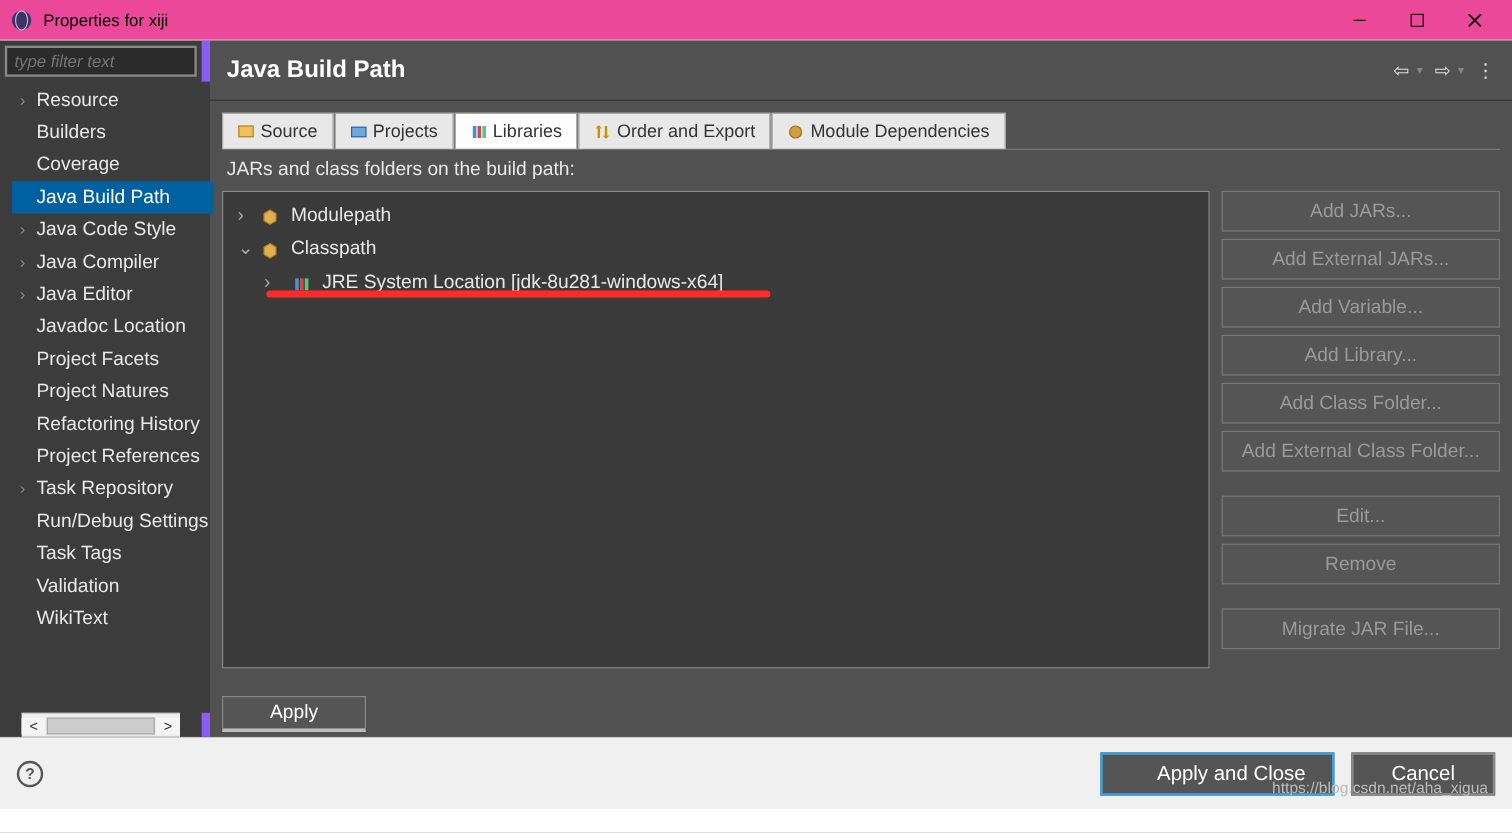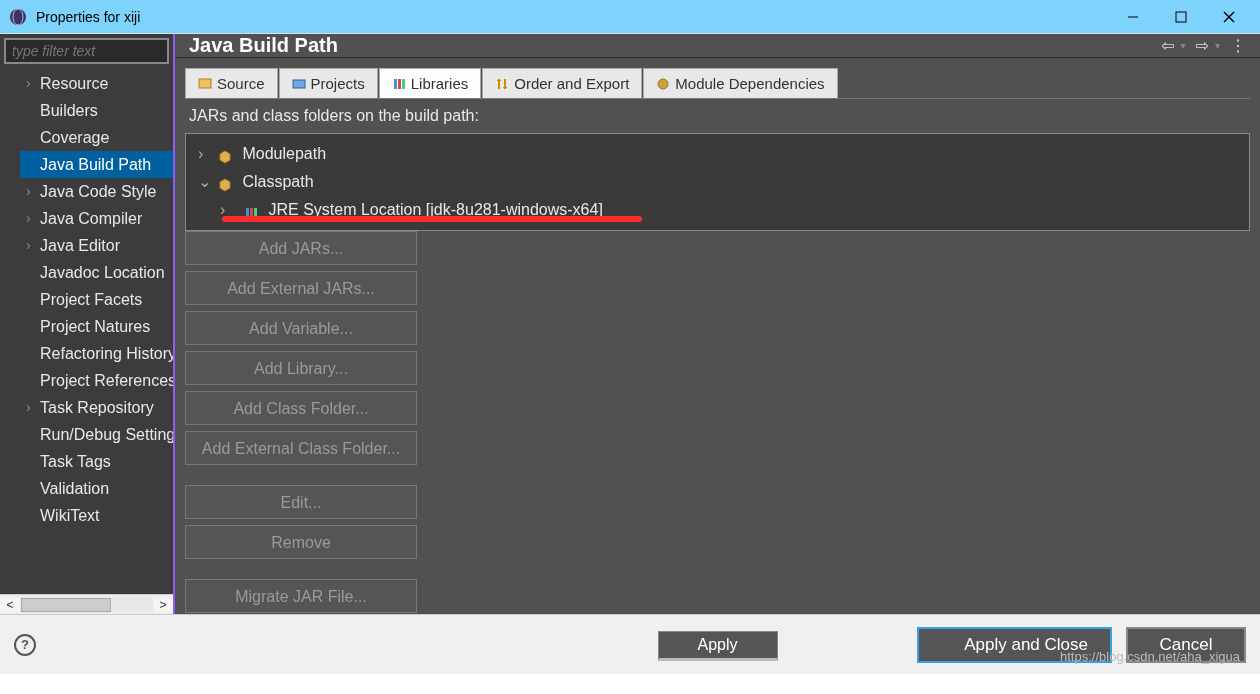--- a/index.html
+++ b/index.html
@@ -6,21 +6,21 @@
 body {
   font-family: "Segoe UI", Tahoma, sans-serif;
   font-size: 14px;
   background: #fff;
   width: 1260px;
   height: 694px;
   overflow: hidden;
 }
 .titlebar {
   height: 34px;
-  background: #7dd3fc;
+  background: #ec4899;
   display: flex;
   align-items: center;
   padding: 0 8px;
   border-bottom: 1px solid #ddd;
 }
 .titlebar .app-icon {
   width: 20px; height: 20px; margin-right: 8px;
   display: flex; align-items: center; justify-content: center;
 }
 .titlebar .title { color: #000; font-size: 14px; }
@@ -35,21 +35,22 @@
   display: flex;
   height: 580px;
   background: #2b2b2b;
 }
 
 .sidebar {
   width: 175px;
   background: #3c3c3c;
   display: flex;
   flex-direction: column;
-  border-right: 2px solid #8b5cf6;
+  border-right: 7px solid #8b5cf6;
+  align-items: center;
 }
 .filter-input {
   margin: 4px;
   height: 26px;
   background: #2a2a2a;
   border: 2px solid #888;
   color: #888;
   padding: 2px 6px;
   font-style: italic;
   font-size: 14px;
@@ -168,21 +169,21 @@
   border-top: 1px solid #777;
   padding-top: 6px;
 }
 .tab-label {
   color: #e8e8e8;
   font-size: 16px;
   padding: 2px 0 8px 4px;
 }
 .tree-panel-row {
   display: flex;
-  flex-direction: column;
+  gap: 10px;
 }
 .tree-panel {
   flex: 1;
   background: #3a3a3a;
   border: 1px solid #888;
   height: 398px;
   padding: 6px 8px;
   position: relative;
 }
 .tp-item {
@@ -235,21 +236,21 @@
   height: 34px;
   font-size: 16px;
   text-align: center;
   line-height: 34px;
   width: 100%;
 }
 .dbtn.gap-after { margin-bottom: 14px; }
 
 .apply-row {
   display: flex;
-  justify-content: center;
+  justify-content: flex-start;
   padding: 8px 10px 4px 10px;
 }
 .apply-btn {
   width: 120px;
   height: 30px;
   background: #555;
   border: 1px solid #888;
   color: #fff;
   font-size: 16px;
   border-bottom: 3px solid #bbb;

